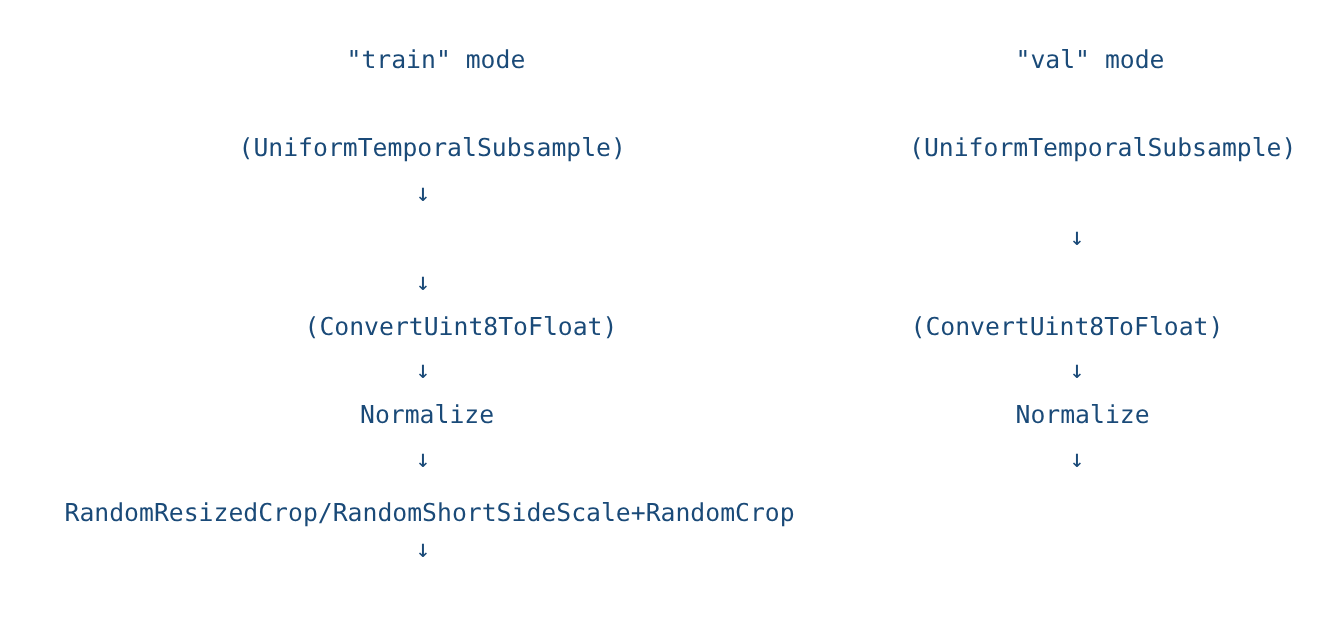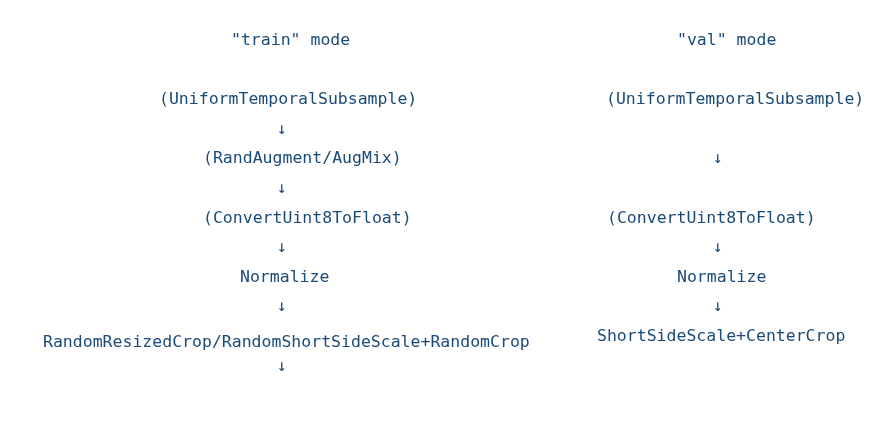--- a/index.html
+++ b/index.html
@@ -41,31 +41,29 @@
   #v4  {left:597px;top:325px;}
 </style>
 </head>
 <body>
 
 <div class="canvas" style="color: rgb(26, 74, 120); background: rgb(255, 255, 255);">
 
   <div class="l" id="tt">"train" mode</div>
   <div class="l" id="t1">(UniformTemporalSubsample)</div>
   <div class="l" id="ta1">↓</div>
-  <div class="l" id="t2">(RandAugment/AugMix)</div>
   <div class="l" id="ta2">↓</div>
   <div class="l" id="t3">(ConvertUint8ToFloat)</div>
   <div class="l" id="ta3">↓</div>
   <div class="l" id="t4">Normalize</div>
   <div class="l" id="ta4">↓</div>
   <div class="l" id="t5">RandomResizedCrop/RandomShortSideScale+RandomCrop</div>
   <div class="l" id="ta5">↓</div>
 
   <div class="l" id="vt">"val" mode</div>
   <div class="l" id="v1">(UniformTemporalSubsample)</div>
   <div class="l" id="va1">↓</div>
   <div class="l" id="v2">(ConvertUint8ToFloat)</div>
   <div class="l" id="va2">↓</div>
   <div class="l" id="v3">Normalize</div>
   <div class="l" id="va3">↓</div>
-  <div class="l" id="v4">ShortSideScale+CenterCrop</div>
 
 </div>
 
 </body></html>

